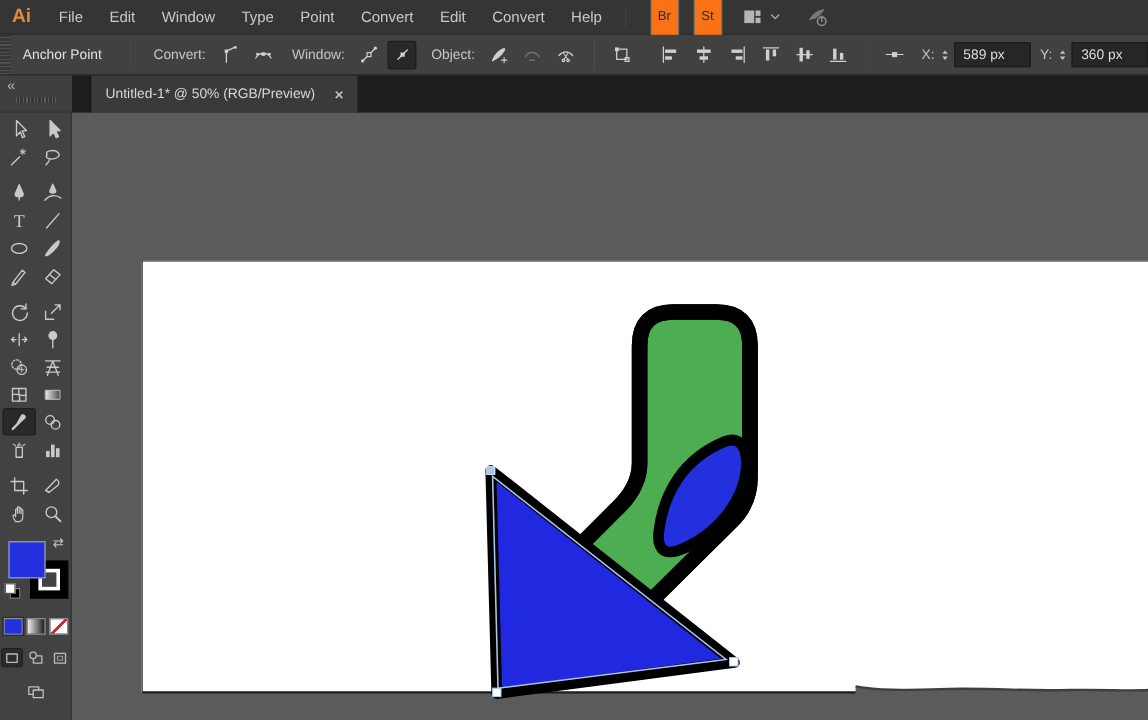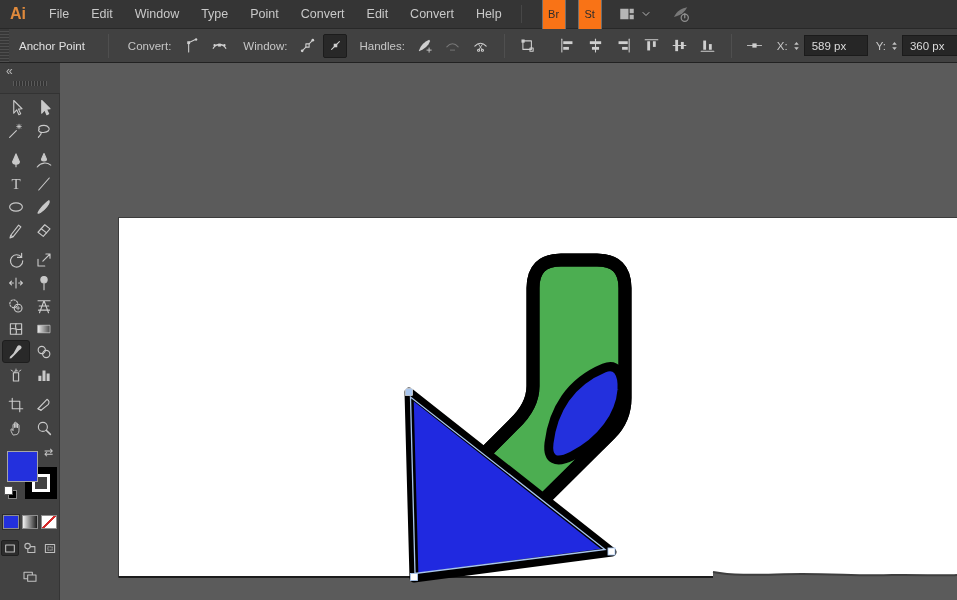--- a/index.html
+++ b/index.html
@@ -190,21 +190,21 @@
 
         <div class="cbtn selected">
           <span style="display: flex; width: 100%; height: 100%; align-items: center; justify-content: center;">
             <svg viewBox="0 0 24 24" width="100%" height="100%" fill="none" stroke="currentColor" stroke-width="1.5" stroke-linecap="round" stroke-linejoin="round">
               <path d="M6.5 17.5 L17.5 6.5"></path>
               <rect x="9.5" y="9.5" width="5" height="5" fill="currentColor" stroke="none"></rect>
             </svg>
           </span>
         </div>
       </div>
-    <span class="cb-label">Handles:</span>
+    <span class="cb-label">Object:</span>
     <div class="cb-group">
 
         <div class="cbtn">
           <span style="display: flex; width: 100%; height: 100%; align-items: center; justify-content: center;">
             <svg viewBox="0 0 24 24" width="100%" height="100%" fill="none" stroke="currentColor" stroke-width="1.5" stroke-linecap="round" stroke-linejoin="round">
               <path d="M4 19.5 C7 11.5 12 6.5 18.5 4 L20 5.5 C17.5 12 12.5 16.5 4.5 20 Z" fill="currentColor" stroke="none"></path>
               <path d="M15.5 18.5 h6 M18.5 15.5 v6" stroke-width="1.3"></path>
             </svg>
           </span>
         </div>
@@ -337,20 +337,26 @@
           <span class="fval">360 px</span>
         </div>
 
       </div>
   </div>
 
   <div class="dock-header">
     <span class="collapse">«</span>
     <div class="dock-grip"></div>
   </div>
+  <div class="tabbar">
+    <div class="tab">
+      <span>Untitled-1* @ 50% (RGB/Preview)</span>
+      <span class="tab-close">×</span>
+    </div>
+  </div>
 
   <div class="toolbar">
     <div class="tools-grid">
 
         <div class="tool">
           <span style="display: flex; width: 100%; height: 100%; align-items: center; justify-content: center;">
             <svg viewBox="0 0 24 24" width="100%" height="100%" fill="none" stroke="currentColor" stroke-width="1.5" stroke-linecap="round" stroke-linejoin="round">
               <path d="M9 2 L9 19 L13 14.5 L15.8 21 L18.2 19.8 L15.3 13.5 L20 13 Z"></path>
             </svg>
           </span>

